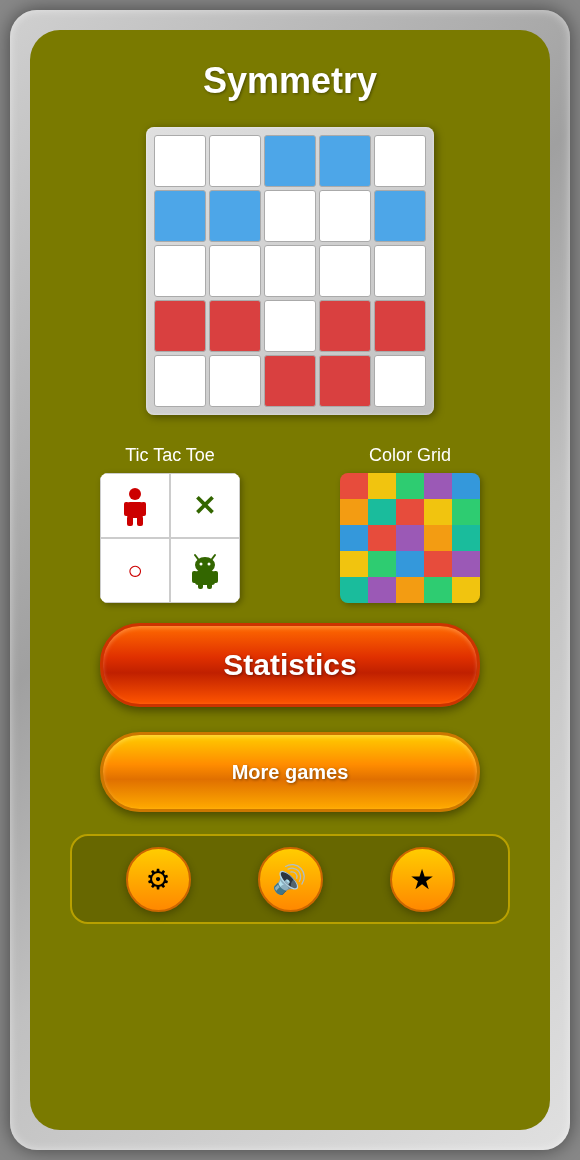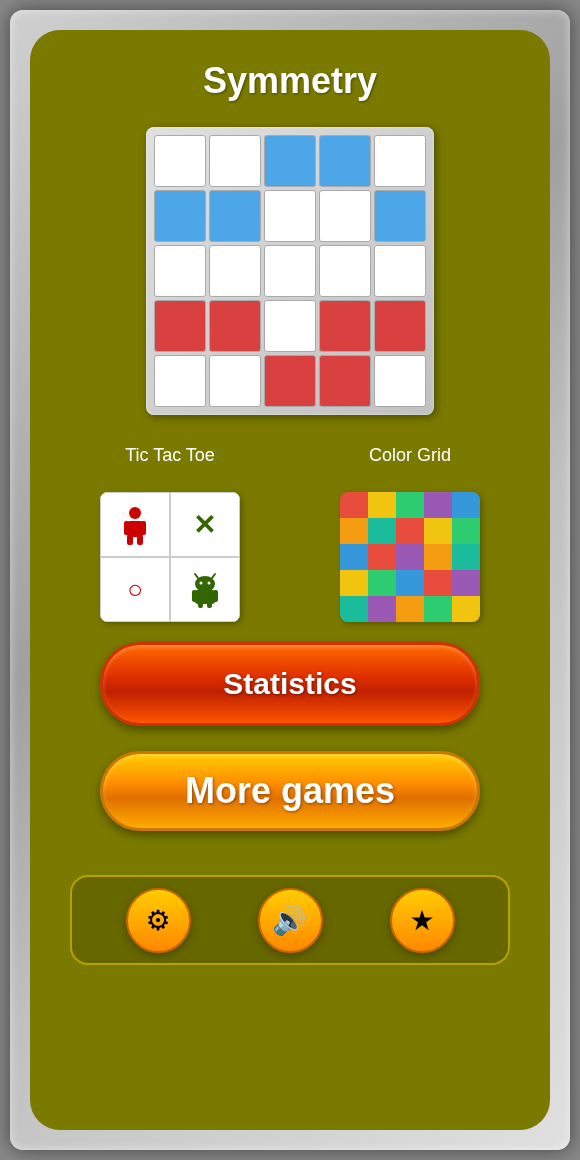--- a/index.html
+++ b/index.html
@@ -11,21 +11,21 @@
       display: flex;
       align-items: center;
       justify-content: center;
       font-family: 'Arial', sans-serif;
     }
 
     .phone-shell {
       width: 560px;
       height: 1140px;
       background: linear-gradient(135deg, #d0d0d0 0%, #a0a0a0 40%, #c0c0c0 60%, #e0e0e0 100%);
-      border-radius: 13px;
+      border-radius: 27px;
       padding: 20px;
       display: flex;
       align-items: center;
       justify-content: center;
       box-shadow: inset 0 0 10px rgba(255,255,255,0.5), 0 0 20px rgba(0,0,0,0.5);
     }
 
     .screen {
       width: 520px;
       height: 1100px;
@@ -79,21 +79,21 @@
       display: flex;
       flex-direction: column;
       align-items: center;
       margin-bottom: 20px;
     }
 
     .game-labels {
       display: flex;
       width: 100%;
       justify-content: space-around;
-      margin-bottom: 26px;
+      margin-bottom: 7px;
     }
 
     .game-label {
       color: white;
       font-size: 18px;
       text-align: center;
       width: 200px;
     }
 
     .game-icons-row {
@@ -168,24 +168,24 @@
     }
 
     .btn-moregames {
       width: 380px;
       height: 80px;
       border-radius: 40px;
       background: linear-gradient(to bottom, #ffcc00 0%, #ff8c00 40%, #e07000 60%, #ffaa00 100%);
       border: 3px solid #cc7700;
       box-shadow: 0 4px 10px rgba(0,0,0,0.4), inset 0 2px 4px rgba(255,240,150,0.4);
       color: white;
-      font-size: 36px;
+      font-size: 20px;
       font-weight: bold;
       cursor: pointer;
-      margin-bottom: 44px;
+      margin-bottom: 22px;
       text-shadow: 1px 1px 3px rgba(0,0,0,0.4);
       display: flex;
       align-items: center;
       justify-content: center;
     }
 
     
     .toolbar {
       width: 440px;
       height: 90px;

